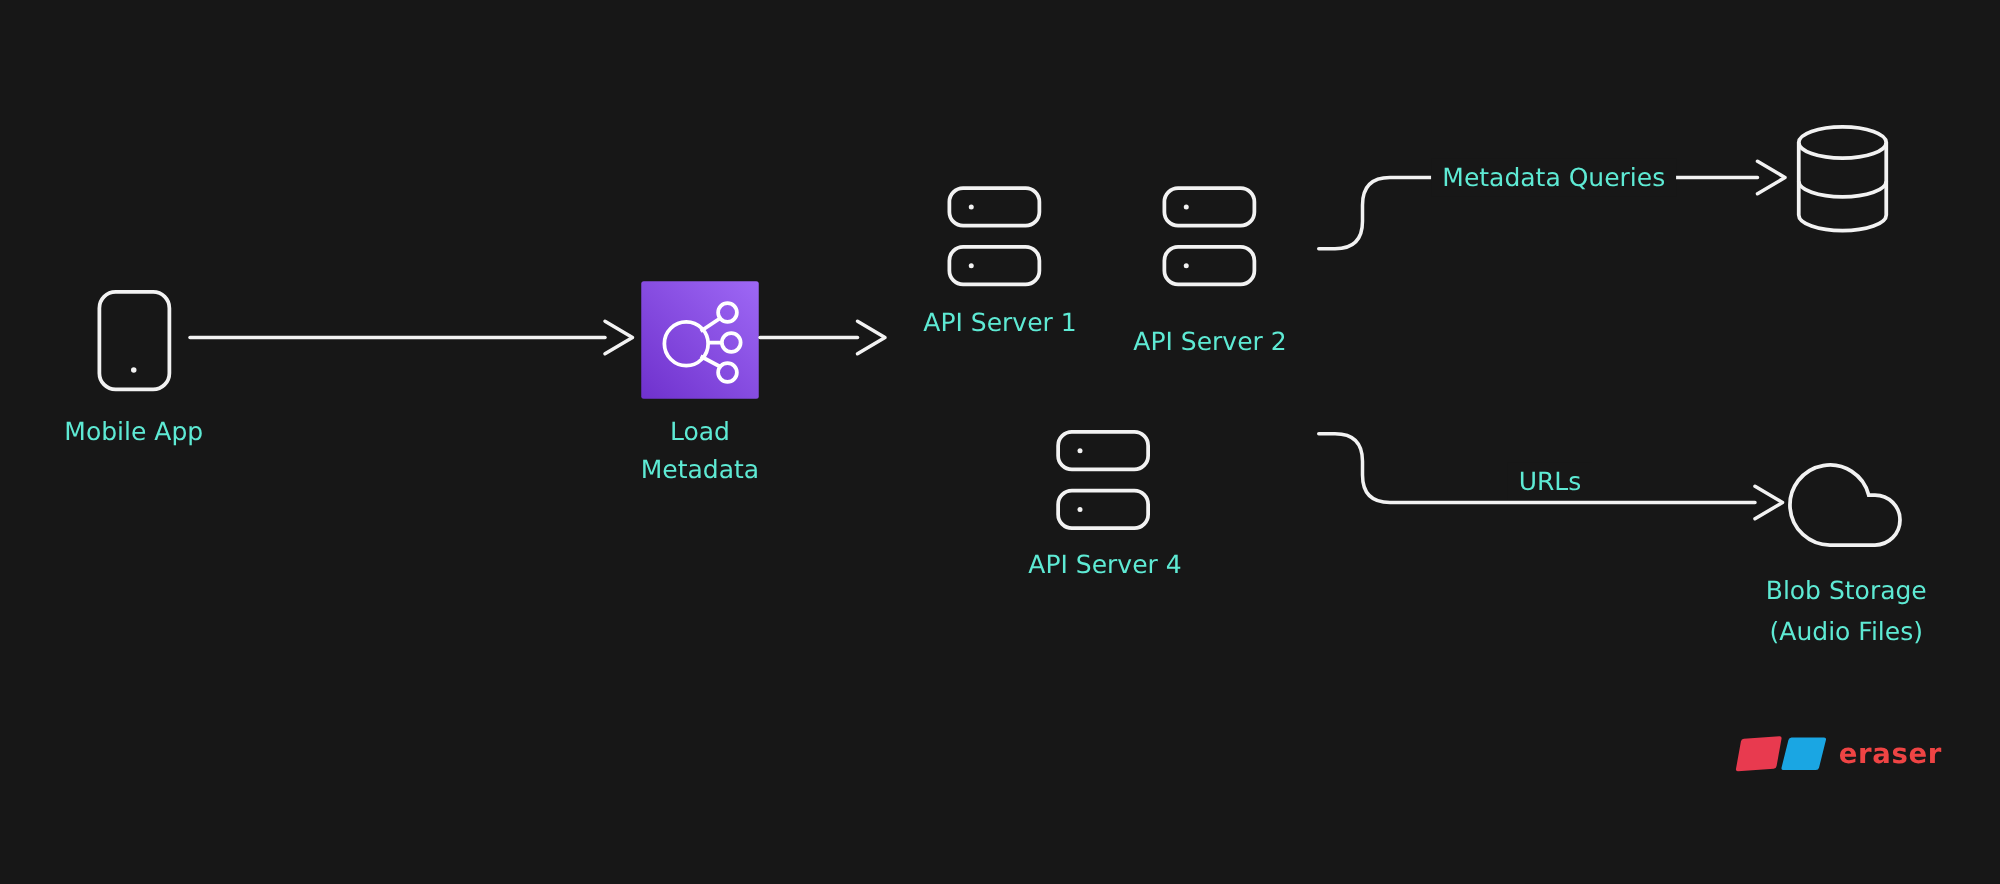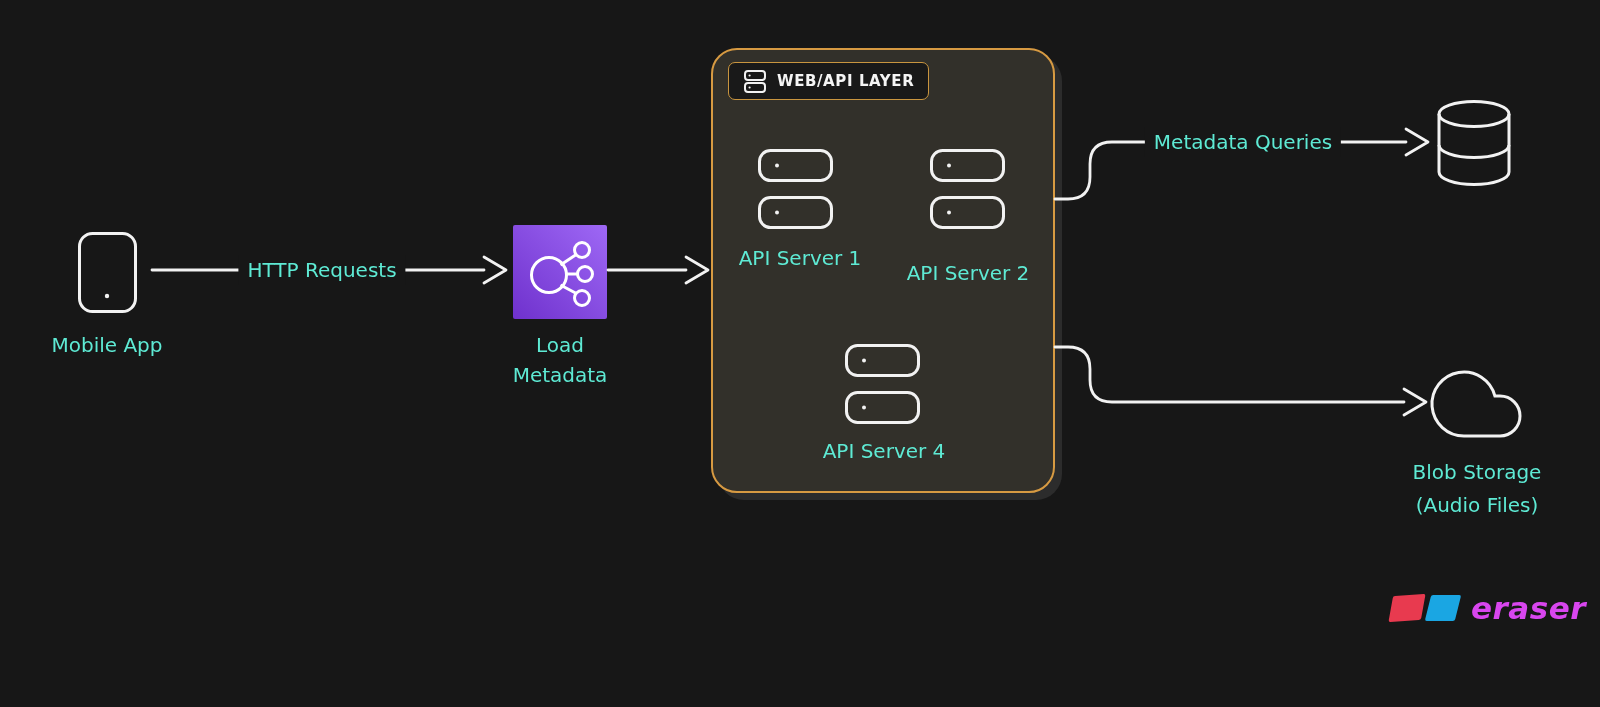--- a/index.html
+++ b/index.html
@@ -17,38 +17,27 @@
          font-size:20px;line-height:30px;white-space:nowrap;}
   .edge-label{background:#171717;padding:0 9px;}
   .lh33{line-height:33px;}
   .lb{position:absolute;left:513px;top:225px;width:94px;height:94px;border-radius:2px;
       background:linear-gradient(225deg,#9e68f5 0%,#6f31cd 100%);}
   .lb svg{display:block;}
   .logo{position:absolute;left:1391px;top:590px;display:flex;align-items:center;gap:13px;}
   .logo-mark{display:flex;align-items:center;}
   .logo-red{width:32px;height:26px;background:#e83a4f;transform:skewX(-14deg) rotate(-4deg);border-radius:2px;}
   .logo-blue{width:30px;height:26px;background:#1aa6e3;transform:skewX(-14deg);border-radius:2px;margin-left:5px;}
-  .logo-text{font-weight:bold;font-size:31px;color:#d946ef;letter-spacing:0.5px;font-style:italic;}
+  .logo-text{font-weight:bold;font-size:22px;color:#ef4444;letter-spacing:0.5px;}
 </style>
 </head>
 <body>
 
 <div class="canvas">
 
-  <div class="group">
-    <div class="badge">
-      <svg width="24" height="27" viewBox="0 0 24 27" fill="none" stroke="#f2f2f2" stroke-width="2">
-        <rect x="2" y="3" width="20" height="9" rx="3"></rect>
-        <rect x="2" y="15" width="20" height="9" rx="3"></rect>
-        <circle cx="6.6" cy="7.5" r="1.1" fill="#f2f2f2" stroke="none"></circle>
-        <circle cx="6.6" cy="19.5" r="1.1" fill="#f2f2f2" stroke="none"></circle>
-      </svg>
-      <span>WEB/API LAYER</span>
-    </div>
-  </div>
 
   <div class="lb">
     <svg width="94" height="94" viewBox="0 0 94 94" fill="none" stroke="#ffffff" stroke-width="3">
       <circle cx="36" cy="50" r="17.5"></circle>
       <circle cx="69" cy="25" r="7.5"></circle>
       <circle cx="72" cy="49" r="7.5"></circle>
       <circle cx="69" cy="73" r="7.5"></circle>
       <path d="M47.5 40 L62.5 30"></path>
       <path d="M53.5 49 L64 49"></path>
       <path d="M47.5 60 L62.5 68"></path>
@@ -134,23 +123,23 @@
   <div class="label" style="left:800px;top:243px;">API Server 1</div>
   <div class="label" style="left:968px;top:258px;">API Server 2</div>
   <div class="label" style="left:884px;top:436px;">API Server 4</div>
 
 
   <div class="label lh33" style="left:1477px;top:456px;">
     <div>Blob Storage</div>
     <div>(Audio Files)</div>
   </div>
 
-  <div class="label edge-label" style="left:322px;top:255px;">HTTP Requests</div>
   <div class="label edge-label" style="left:1243px;top:127px;">Metadata Queries</div>
   <div class="label edge-label" style="left:1240px;top:370px;">
+    <div>URLs</div>
   </div>
 
   <div class="logo">
     <div class="logo-mark">
       <div class="logo-red"></div>
       <div class="logo-blue"></div>
     </div>
     <span class="logo-text">eraser</span>
   </div>
 

